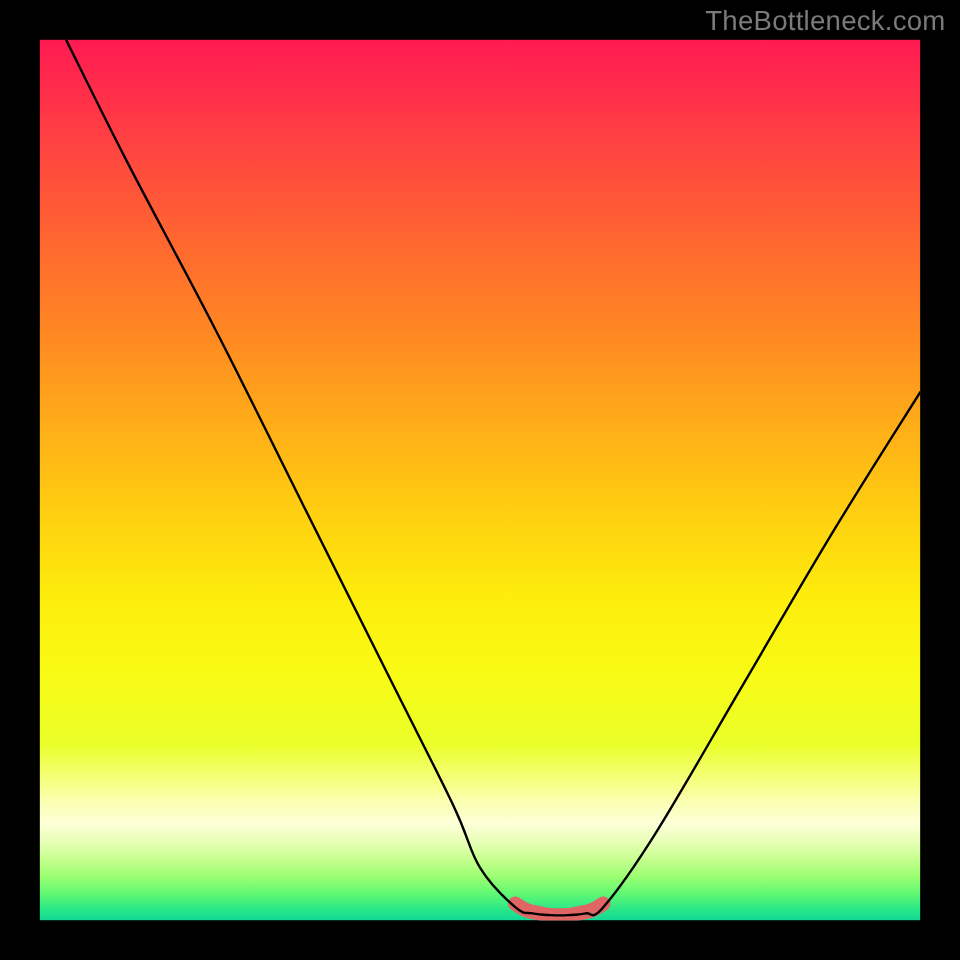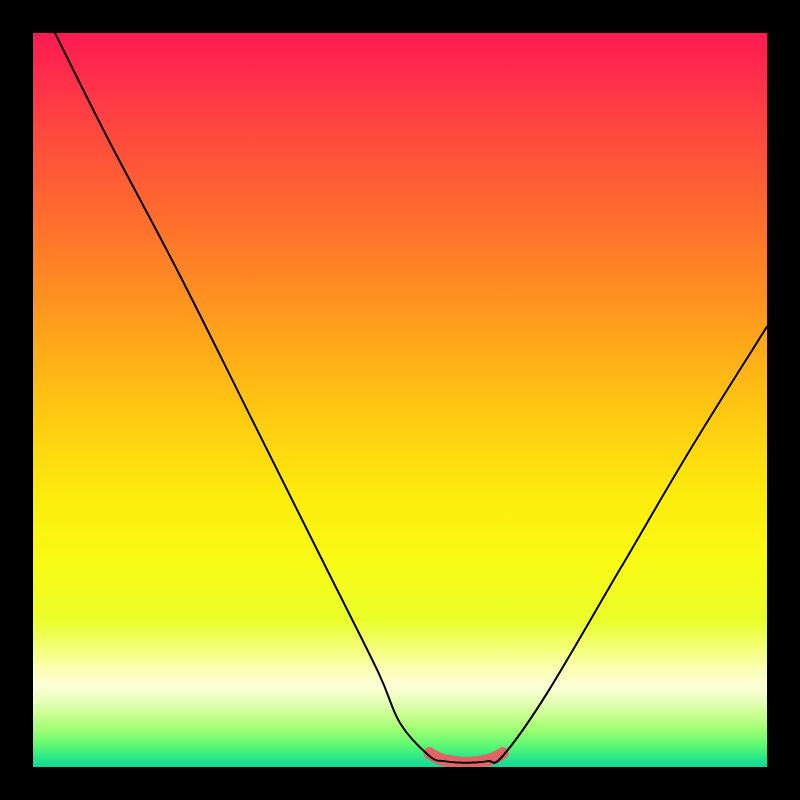--- a/index.html
+++ b/index.html
@@ -67,20 +67,21 @@
     inset: 0;
     width: 734px;
     height: 734px;
     overflow: visible;
   }
 </style>
 </head>
 <body>
 
 <div class="frame">
+  <div class="watermark">TheBottleneck.com</div>
 
   <div class="plot-clip">
     <div class="gradient"></div>
     <svg class="curve" viewBox="0 0 734 734" preserveAspectRatio="none">
       <path id="trough-path" fill="none" stroke-linecap="round" stroke-linejoin="round" d="M 396.36 720.054 C 397.68120000000005 720.84672, 401.32184000000007 723.26892, 403.70000000000005 724.458 C 406.07816 725.64708, 407.19383999999997 725.9993999999999, 409.57199999999995 726.66 C 411.9501599999999 727.3206, 414.00536 727.59952, 416.912 728.128 C 419.81863999999996 728.6564800000001, 421.49215999999996 729.33176, 425.71999999999997 729.596 C 429.94784 729.86024, 436.17215999999996 729.86024, 440.4 729.596 C 444.62784 729.33176, 446.30136 728.6564800000001, 449.20799999999997 728.128 C 452.11463999999995 727.59952, 454.16984 727.3206, 456.548 726.66 C 458.92616 725.9993999999999, 460.04184000000004 725.64708, 462.42 724.458 C 464.79816 723.26892, 468.4388 720.84672, 469.76 720.054" stroke="#e06666" stroke-width="12"></path>
       <path id="main-curve" fill="none" stroke="#000" stroke-width="2" stroke-linecap="round" stroke-linejoin="round" d="M 22.02 0 C 31.2684 18.496799999999997, 50.9396 59.160399999999996, 73.4 102.75999999999999 C 95.86040000000001 146.3596, 120.37600000000002 190.69319999999996, 146.8 242.21999999999997 C 173.22400000000002 293.7468, 193.77599999999998 336.172, 220.2 389.02000000000004 C 246.624 441.86800000000005, 271.13960000000003 490.89919999999995, 293.6 535.8199999999999 C 316.0604 580.7407999999999, 331.768 610.8348, 344.97999999999996 638.58 C 358.19199999999995 666.3252000000001, 357.7516 674.7662, 367 689.96 C 376.2484 705.1538, 388.4328 716.11976, 396.36 722.99 C 404.28720000000004 729.86024, 405.7552 726.93892, 411.04 728.128 C 416.32480000000004 729.31708, 420.43519999999995 729.33176, 425.71999999999997 729.596 C 431.0048 729.86024, 435.11519999999996 729.86024, 440.4 729.596 C 445.6848 729.33176, 449.79519999999997 729.31708, 455.08 728.128 C 460.3648 726.93892, 459.1904 735.14504, 469.76 722.99 C 480.32959999999997 710.83496, 492.66079999999994 694.2906, 513.8 660.6 C 534.9391999999999 626.9094, 560.7760000000001 580.7407999999999, 587.2 535.8199999999999 C 613.624 490.89919999999995, 634.176 454.6396, 660.6 411.04 C 687.024 367.44040000000007, 720.788 314.73920000000004, 734 293.6"></path>
     </svg>
   </div>
 </div>
 

